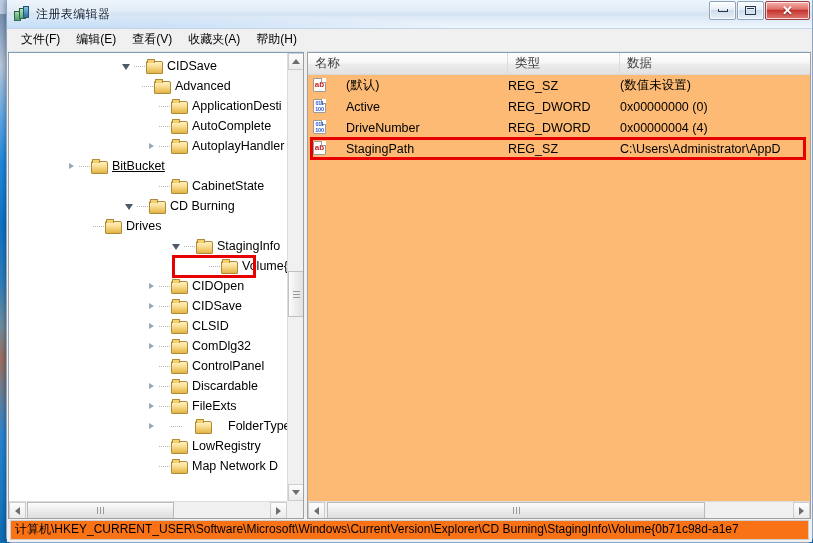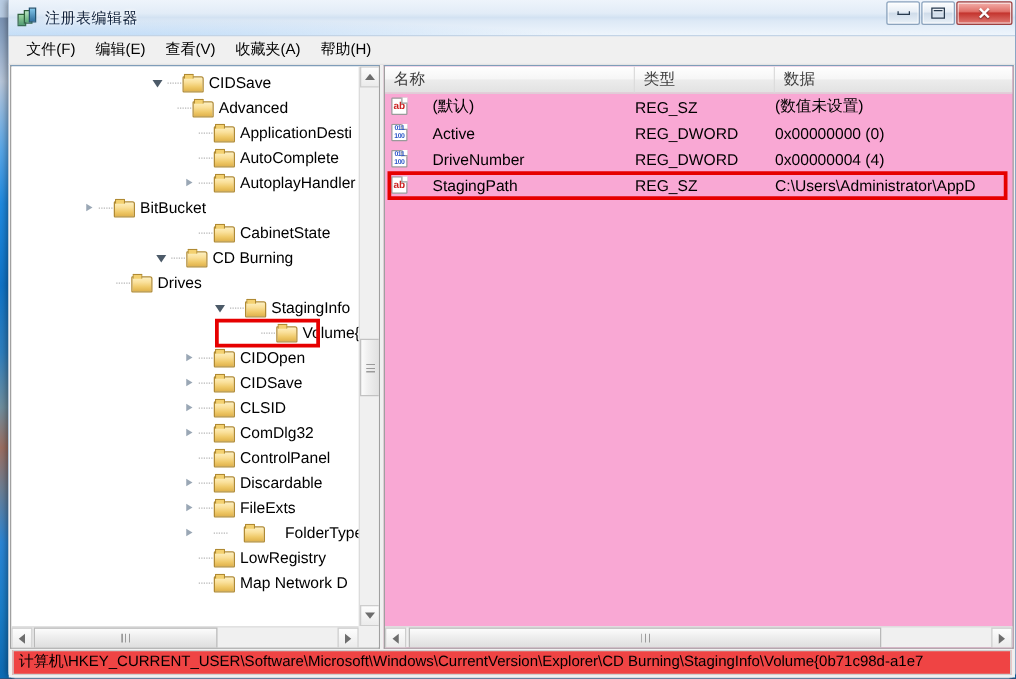--- a/index.html
+++ b/index.html
@@ -225,21 +225,21 @@
     position: absolute;
     border: 3px solid #e60000;
     pointer-events: none;
     z-index: 6;
   }
 
   
   #list-pane {
     flex: 1 1 auto;
     margin-left: 3px;
-    background: #f9a8d4;
+    background: #fdba74;
     border: 1px solid #a0a0a0;
     border-top-color:#7f9db9;
     position: relative;
     overflow: hidden;
   }
   #list-header {
     height: 22px;
     display: flex;
     background: linear-gradient(180deg,#ffffff 0%, #f6f6f6 48%, #ececec 52%, #e2e2e2 100%);
     border-bottom: 1px solid #d8d8d8;
@@ -351,21 +351,21 @@
     flex: 0 0 23px;
     background: #f0f0f0;
     display: flex;
     align-items: center;
     padding: 0 3px 2px 3px;
   }
   #status-inner {
     flex:1 1 auto;
     height: 20px;
     border: 1px solid #cfcfcf;
-    background:#ef4444;
+    background:#f97316;
     display:flex; align-items:center;
     padding-left: 4px;
     font-size: 12px;
     color: #000;
     white-space: nowrap;
     overflow: hidden;
   }
 </style>
 </head>
 <body>
@@ -432,21 +432,21 @@
               <span class="dots"></span>
               <span class="folder"></span>
               <span class="tlabel">AutoComplete</span>
             </div>
             <div class="tnode" style="padding-left: 137px;">
               <span class="expander collapsed"></span>
               <span class="dots"></span>
               <span class="folder"></span>
               <span class="tlabel">AutoplayHandler</span>
             </div>
-            <div class="tnode" style="padding-left: 57px;">
+            <div class="tnode" style="padding-left: 57px; text-decoration: underline;">
               <span class="expander collapsed"></span>
               <span class="dots"></span>
               <span class="folder"></span>
               <span class="tlabel">BitBucket</span>
             </div>
             <div class="tnode" style="padding-left: 137px;">
               <span class="expander "></span>
               <span class="dots"></span>
               <span class="folder"></span>
               <span class="tlabel">CabinetState</span>

